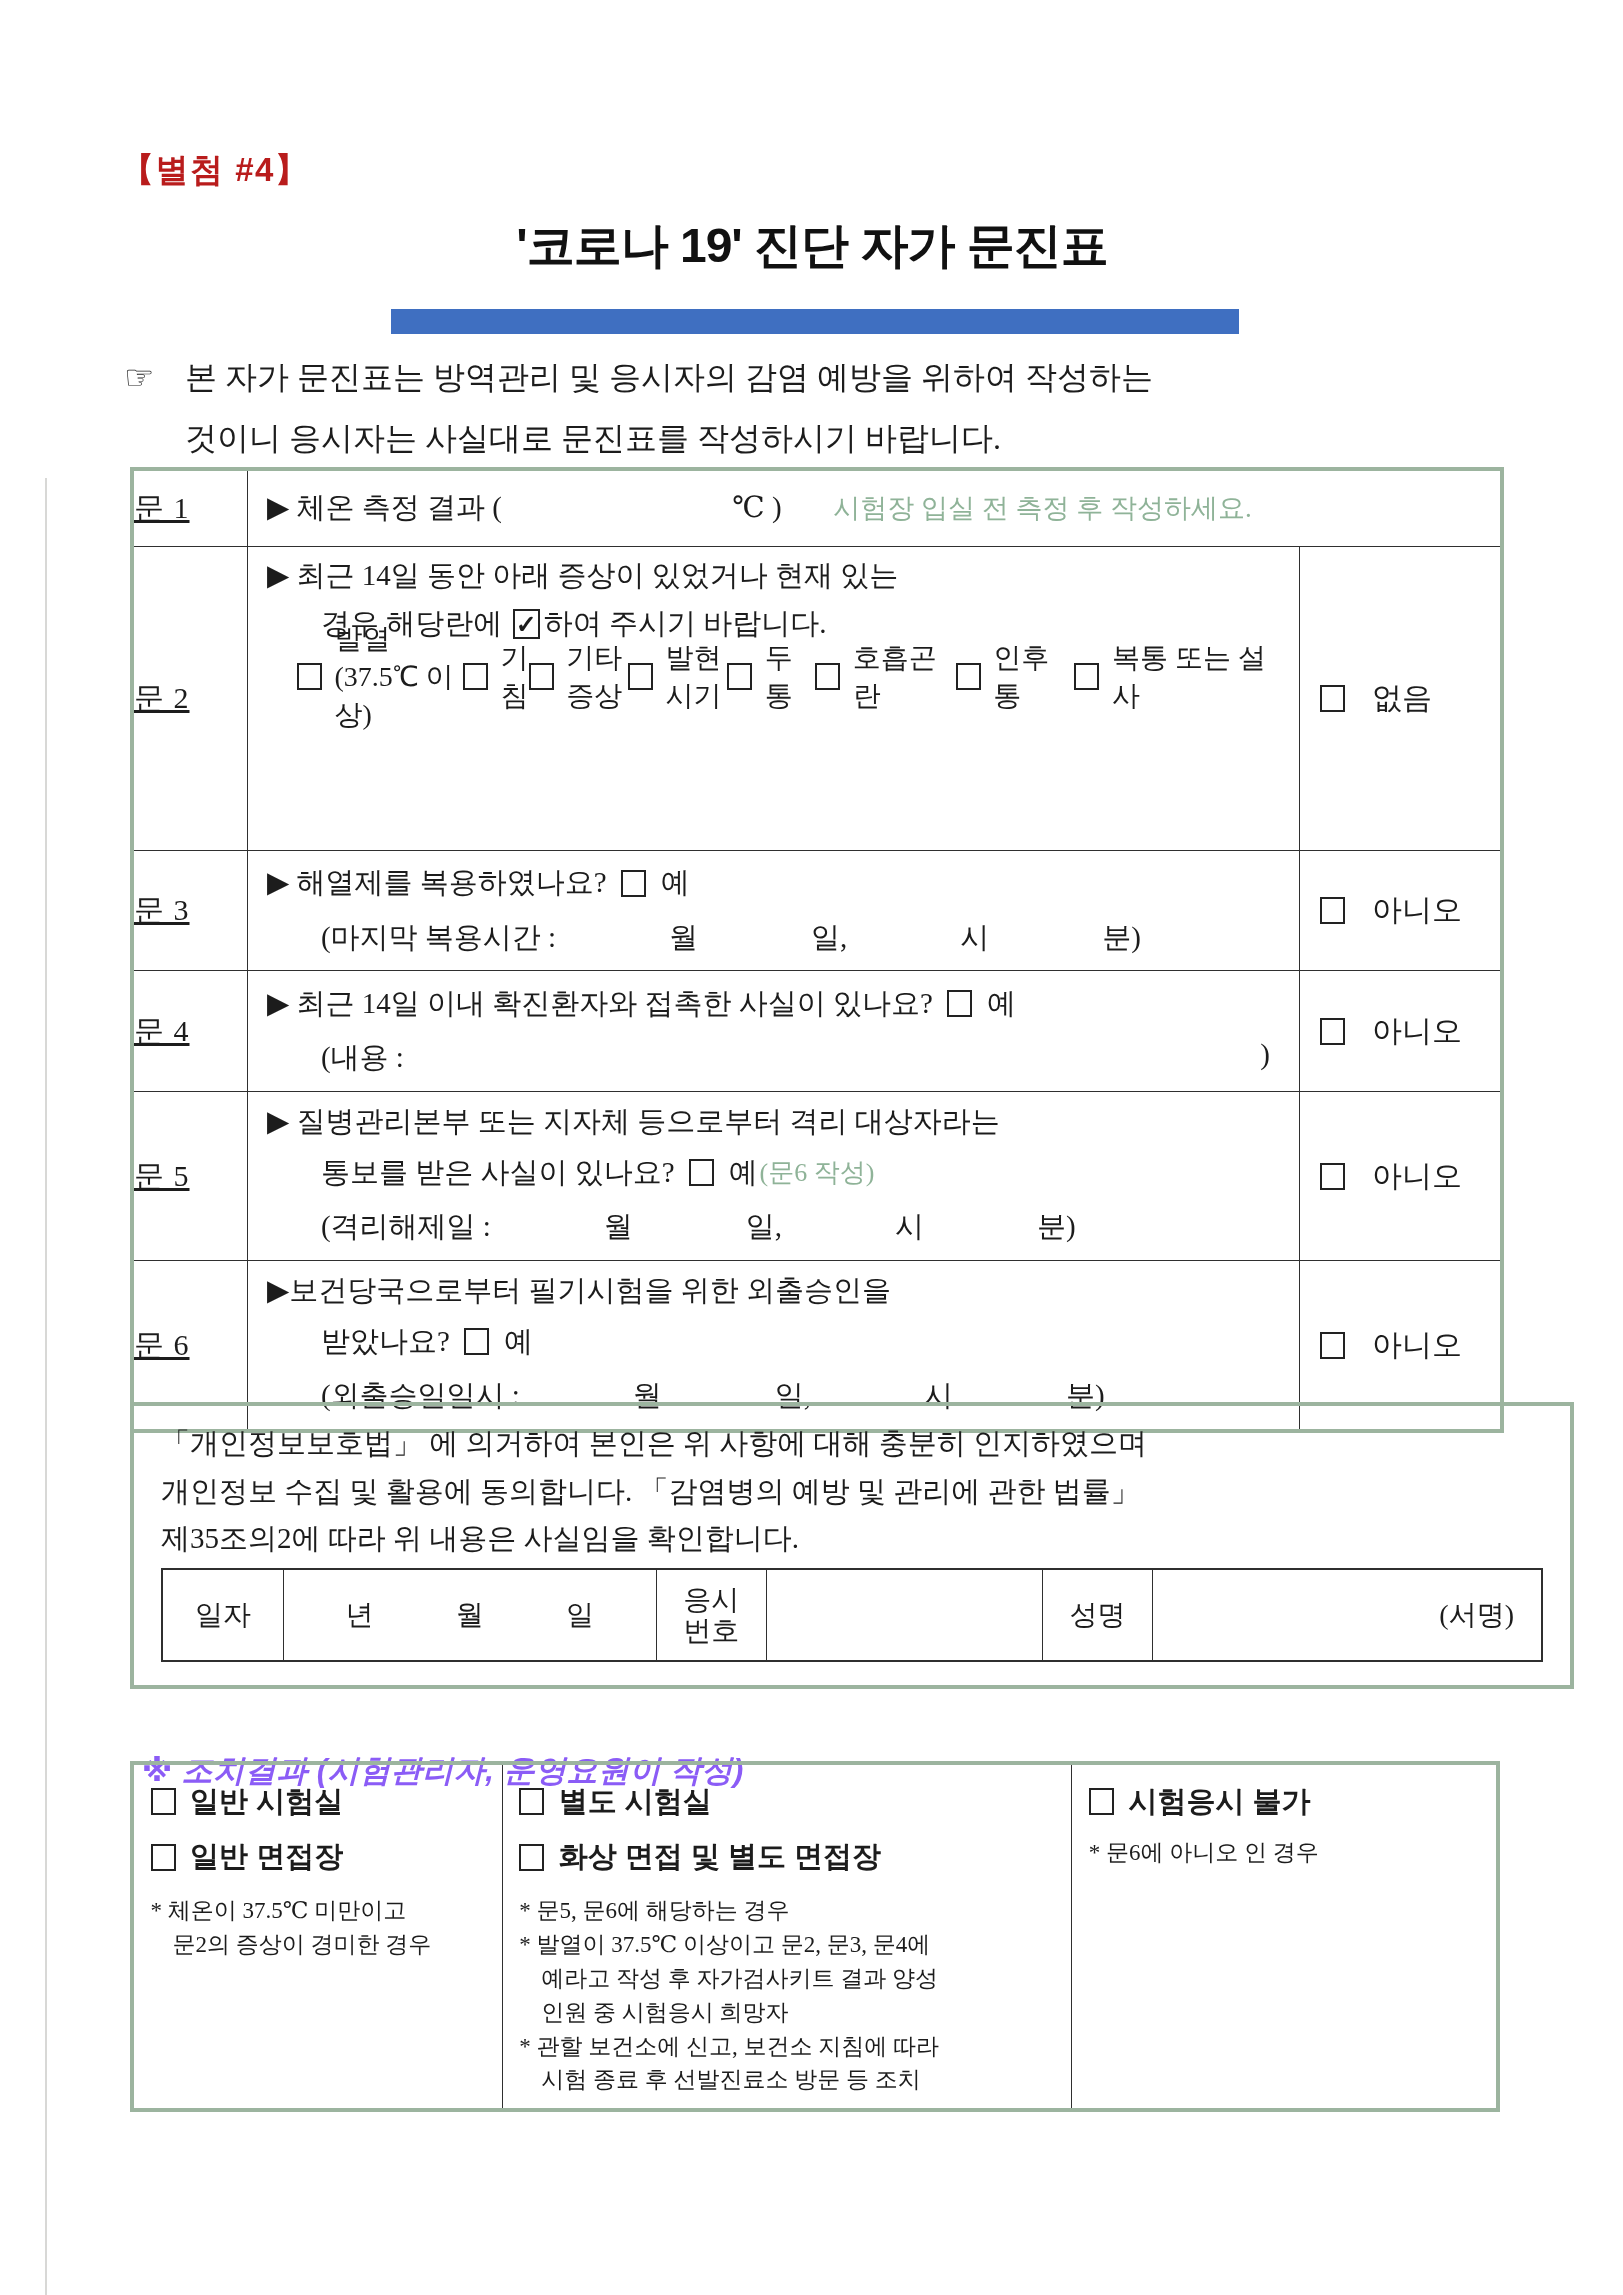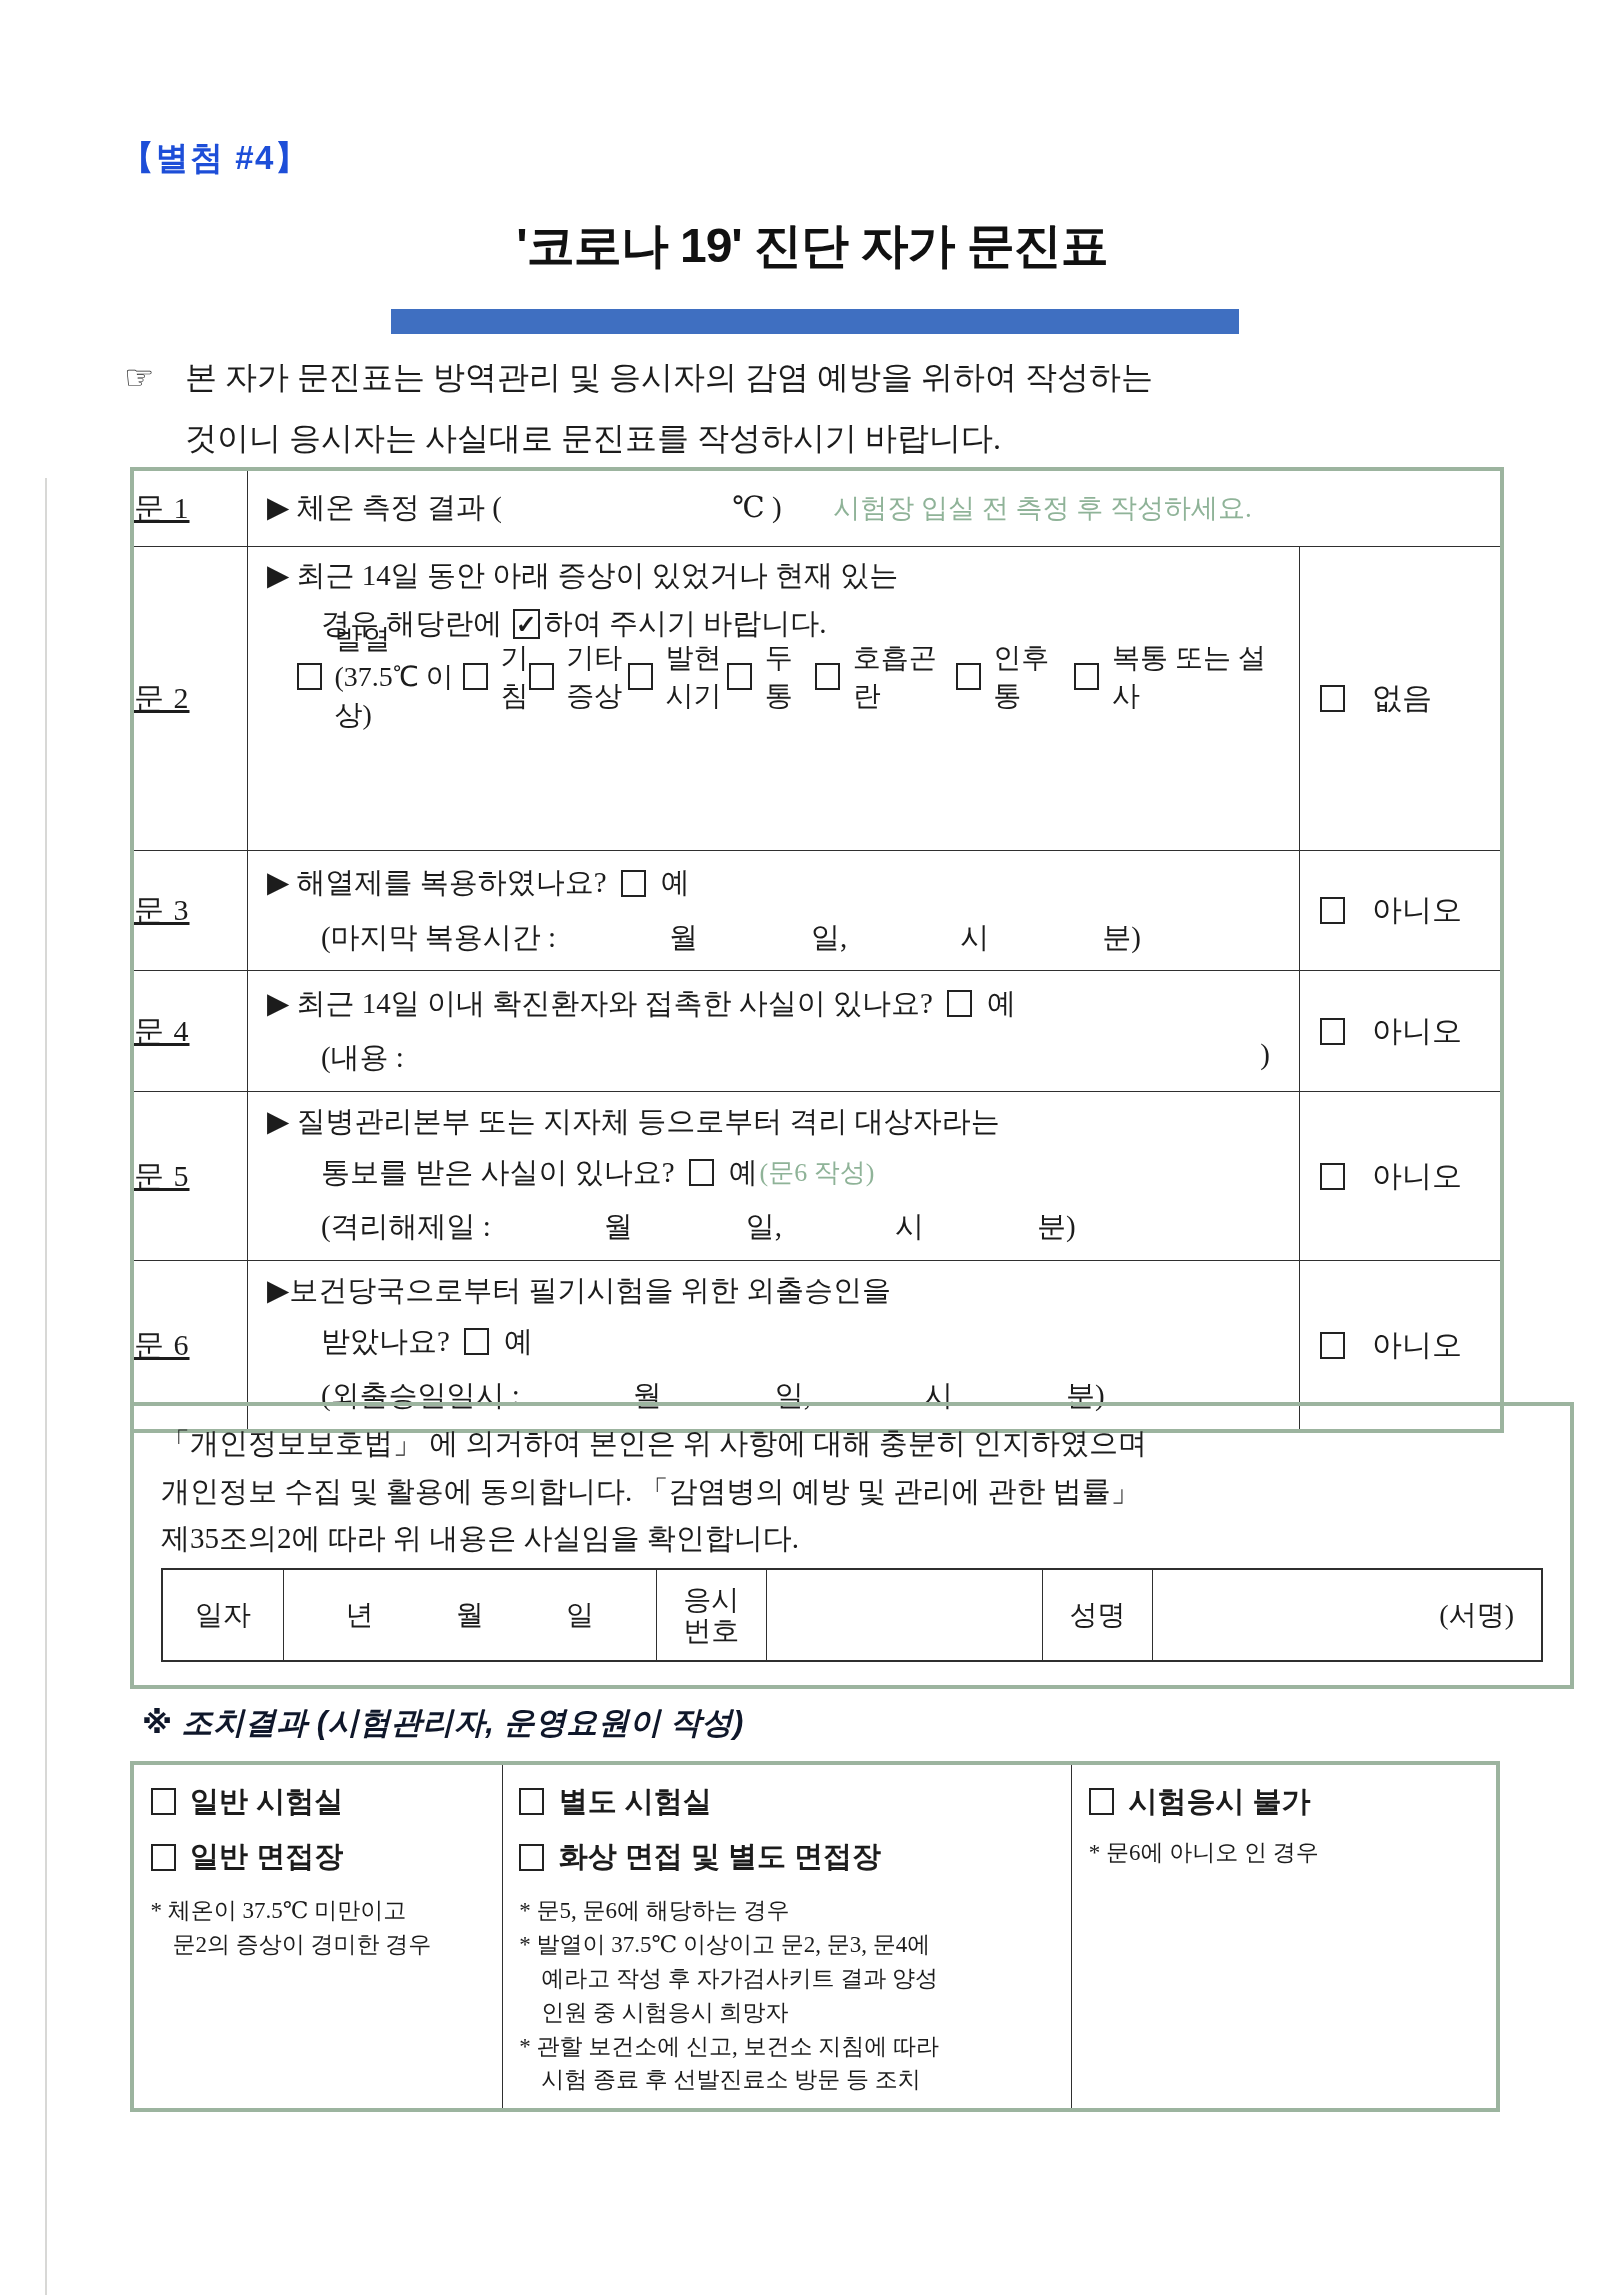--- a/index.html
+++ b/index.html
@@ -8,23 +8,23 @@
     background:#ffffff;
     font-family:"Liberation Serif","DejaVu Serif",serif;
     color:#1c1c1c;
     position:relative;
     overflow:hidden;
   }
   .abs{position:absolute;}
 
   
   #attachment{
-    left:121px;top:136px;
+    left:121px;top:148px;
     font-family:"Liberation Sans","DejaVu Sans",sans-serif;
-    font-weight:bold;font-size:33px;color:#1d4ed8;letter-spacing:1.5px;
+    font-weight:bold;font-size:33px;color:#b91c1c;letter-spacing:1.5px;
   }
   #page-title{
     left:0;right:0;top:214px;text-align:center;
     font-family:"Liberation Sans","DejaVu Sans",sans-serif;
     font-weight:800;font-size:48px;letter-spacing:-1px;color:#111;
     margin:0;
   }
   #title-underline{
     left:391px;top:309px;width:848px;height:25px;background:#3f6fc1;
   }
@@ -102,21 +102,21 @@
   .sig-sign{text-align:right;padding-right:27px;}
 
   
   #result-head{
     left:142px;top:1702px;width:1359px;
     display:flex;justify-content:space-between;align-items:flex-end;
   }
   #result-heading{
     font-family:"Liberation Sans","DejaVu Sans",sans-serif;
     font-weight:bold;font-style:italic;
-    font-size:31px;color:#0f172a;letter-spacing:0.5px;
+    font-size:31px;color:#8b5cf6;letter-spacing:0.5px;margin-top:48px;
   }
   #callcenter-note{font-size:23px;color:#222;padding-bottom:3.9px;}
 
   #result-table{
     left:130px;top:1761px;width:1370px;
     border-collapse:collapse;table-layout:fixed;
     border:4.9px solid #9cb49f;
   }
   #result-table td{
     border:1.9px solid #2f2f2f;vertical-align:top;

